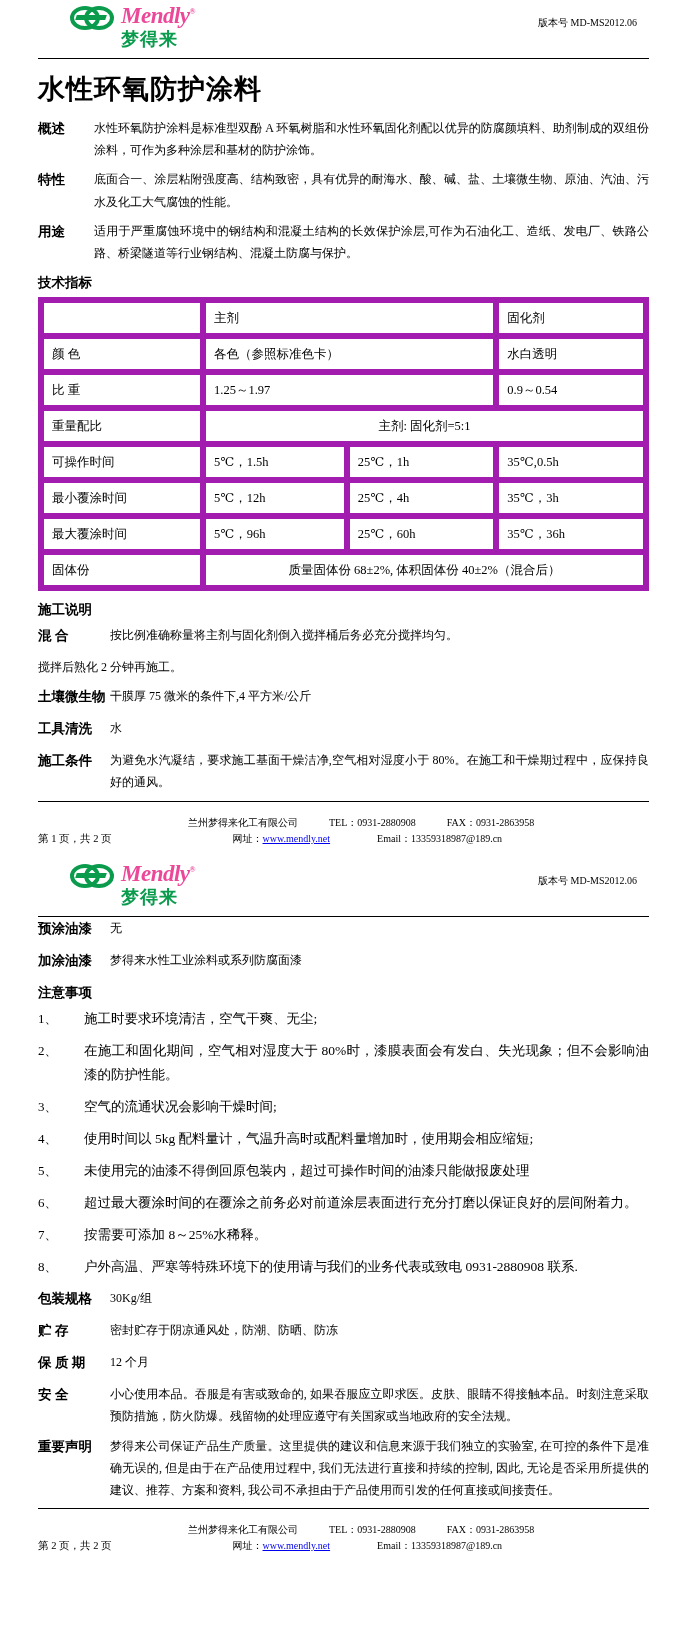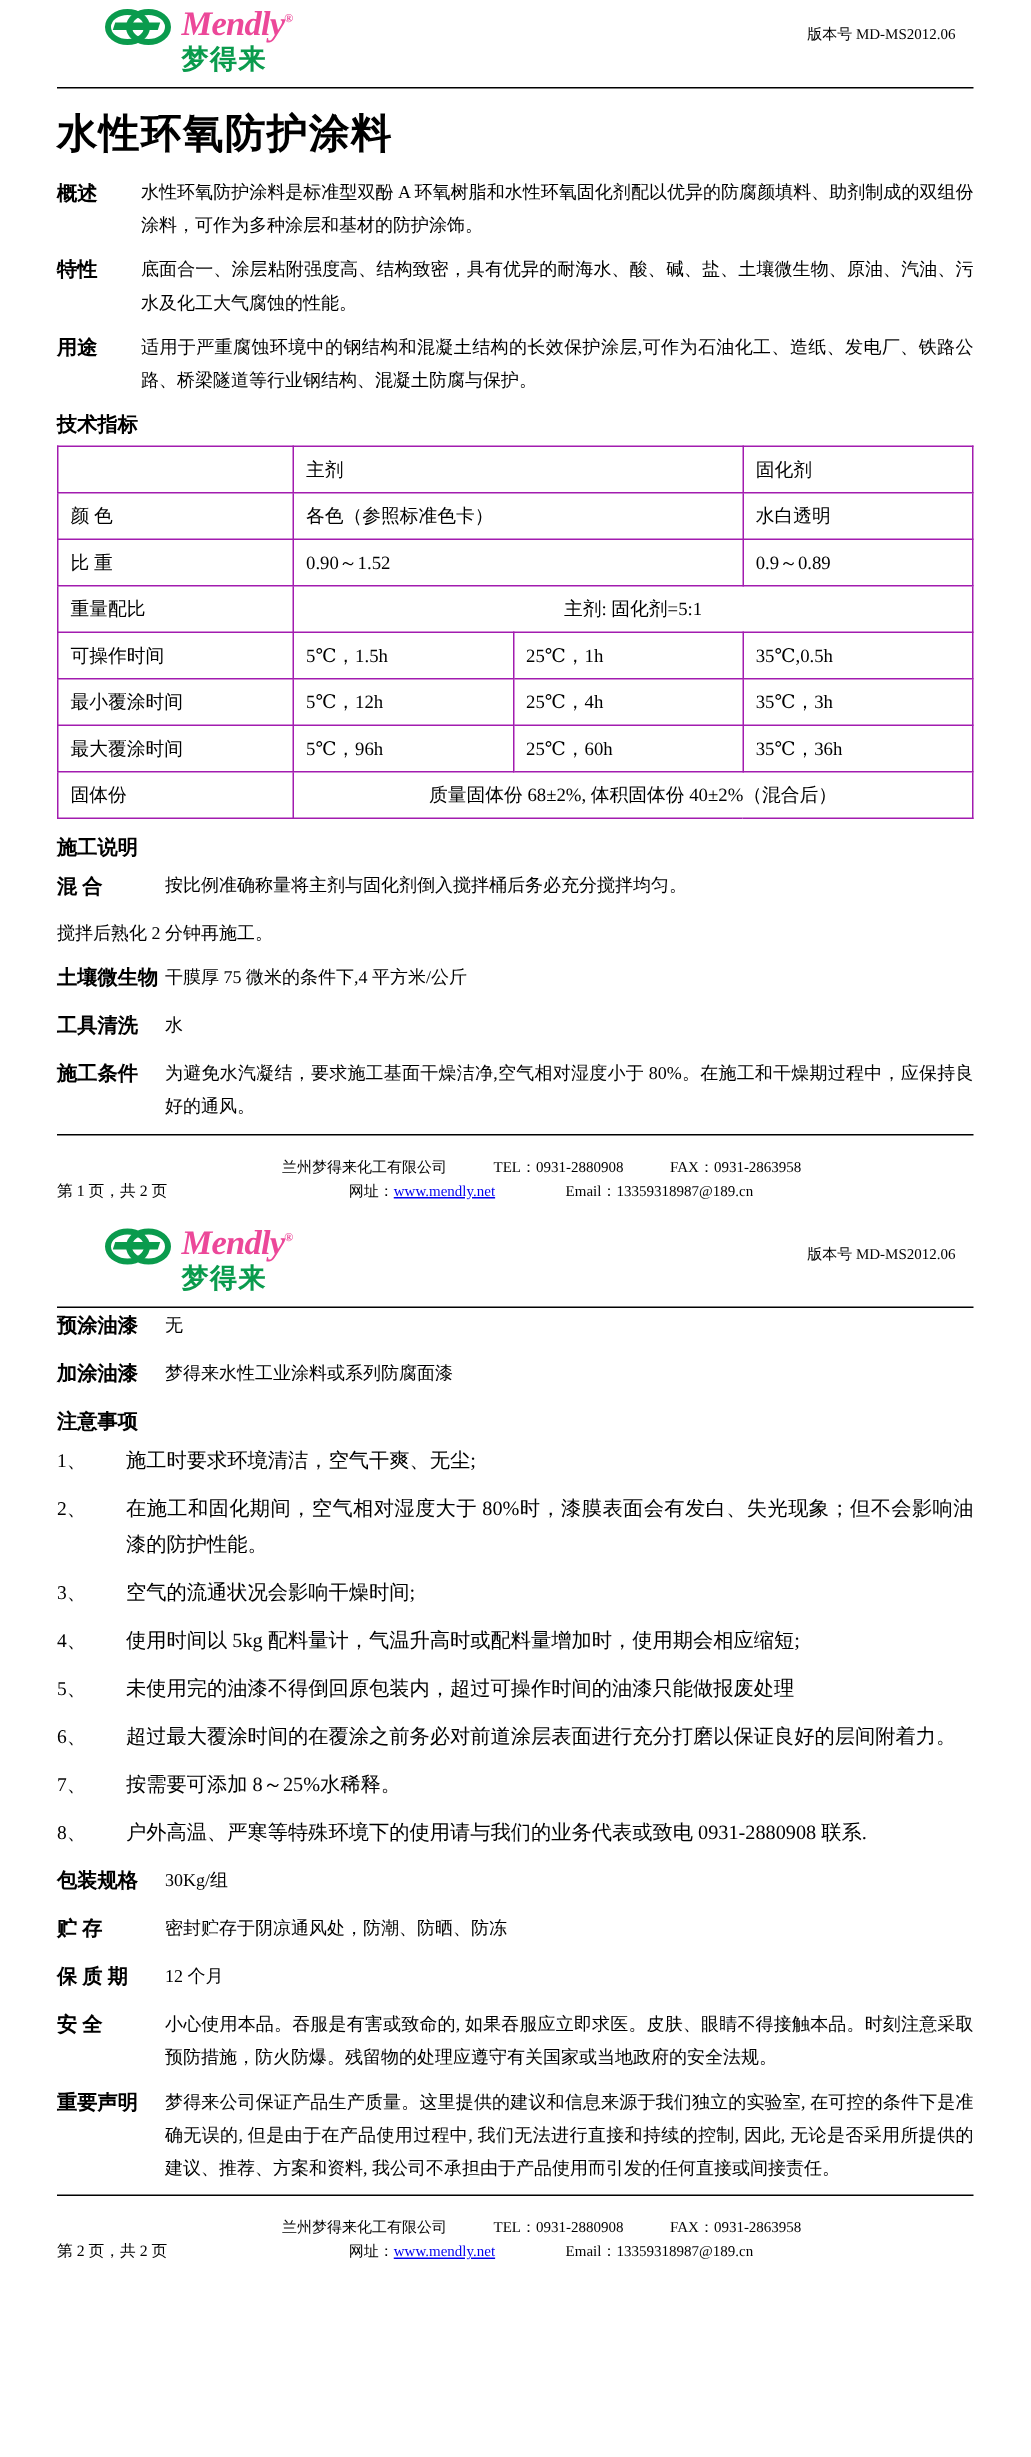--- a/index.html
+++ b/index.html
@@ -135,21 +135,21 @@
   }
 
   
   table.spec {
     border-collapse: collapse;
     width: 100%;
     font-size: 12.5px;
     margin-bottom: 6px;
   }
   table.spec td {
-    border: 1px solid #a21caf;
+    border: 6px solid #a21caf;
     padding: 5px 8px;
     height: 20px;
   }
   td.lbl { width: 140px; }
   td.c { text-align: center; }
 
   
   .doc-footer {
     margin-top: 14px;
     font-size: 10px;
@@ -242,22 +242,22 @@
           <td colspan="2">主剂</td>
           <td>固化剂</td>
         </tr>
         <tr>
           <td class="lbl">颜      色</td>
           <td colspan="2">各色（参照标准色卡）</td>
           <td>水白透明</td>
         </tr>
         <tr>
           <td class="lbl">比      重</td>
-          <td colspan="2">0.90～1.52</td>
-          <td>0.9～0.89</td>
+          <td colspan="2">1.25～1.97</td>
+          <td>0.9～0.54</td>
         </tr>
         <tr>
           <td class="lbl">重量配比</td>
           <td colspan="3" class="c">主剂: 固化剂=5:1</td>
         </tr>
         <tr>
           <td class="lbl">可操作时间</td>
           <td>5℃，1.5h</td>
           <td>25℃，1h</td>
           <td>35℃,0.5h</td>

